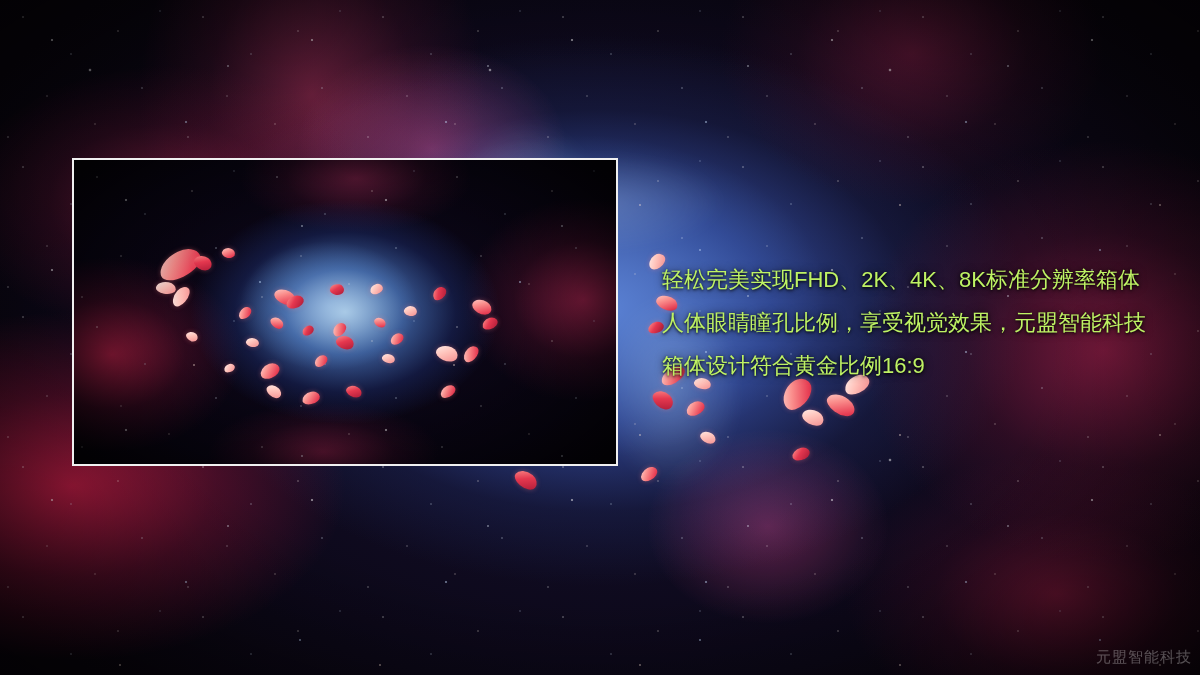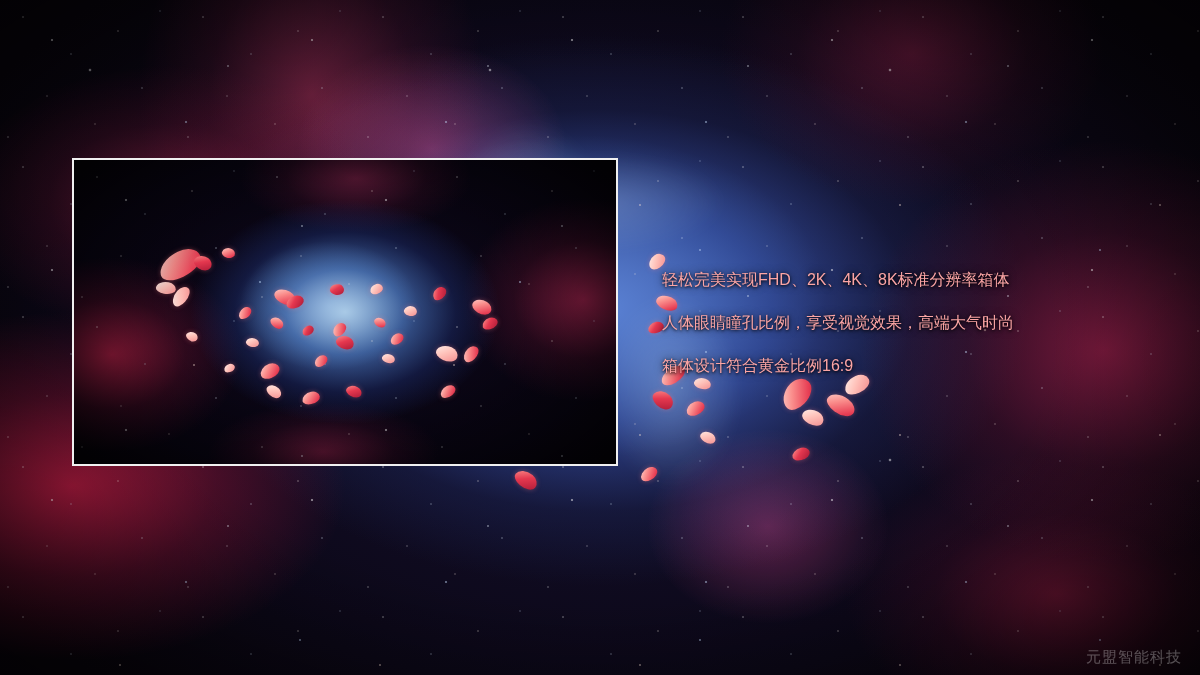--- a/index.html
+++ b/index.html
@@ -151,29 +151,29 @@
     white-space: pre;
     text-shadow: 0 0 10px rgba(0,0,0,0.75), 0 1px 3px rgba(0,0,0,0.9);
   }
   #bullets {
     position: absolute;
     left: 662px;
     top: 258px;
     width: 510px;
   }
   .bullet-line {
-    font-size: 16px;
+    font-size: 22px;
     line-height: 43px;
-    color: #fca5a5;
+    color: #bef264;
     white-space: nowrap;
     text-shadow: 0 0 8px rgba(0,0,0,0.8), 0 1px 3px rgba(0,0,0,0.95);
   }
   #watermark {
     position: absolute;
-    right: 18px;
+    right: 8px;
     bottom: 8px;
     font-size: 15px;
     color: rgba(255,255,255,0.30);
     letter-spacing: 1px;
   }
 </style>
 </head>
 <body>
 
 <div id="slide">
@@ -264,19 +264,19 @@
         <div class="petal" style="left: 366px; top: 226px; width: 16px; height: 11px; transform: rotate(-26deg);"></div>
         <div class="petal pale" style="left: 112px; top: 172px; width: 12px; height: 9px; transform: rotate(34deg);"></div>
         <div class="petal pale" style="left: 150px; top: 204px; width: 11px; height: 8px; transform: rotate(-16deg);"></div>
       </div>
     <div class="inner-vignette"></div>
   </div>
 
 
   <div id="bullets">
     <div class="bullet-line">轻松完美实现FHD、2K、4K、8K标准分辨率箱体</div>
-    <div class="bullet-line">人体眼睛瞳孔比例，享受视觉效果，高端大气时尚</div>
+    <div class="bullet-line">人体眼睛瞳孔比例，享受视觉效果，元盟智能科技</div>
     <div class="bullet-line">箱体设计符合黄金比例16:9</div>
   </div>
 
   <div id="watermark">元盟智能科技</div>
 
 </div>
 
 </body></html>

